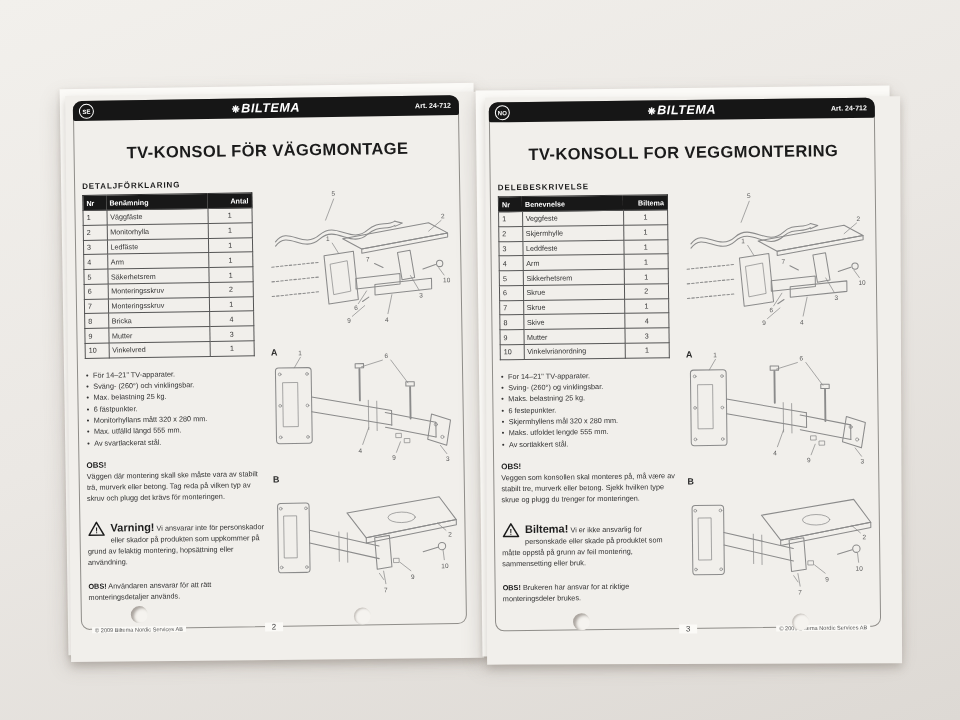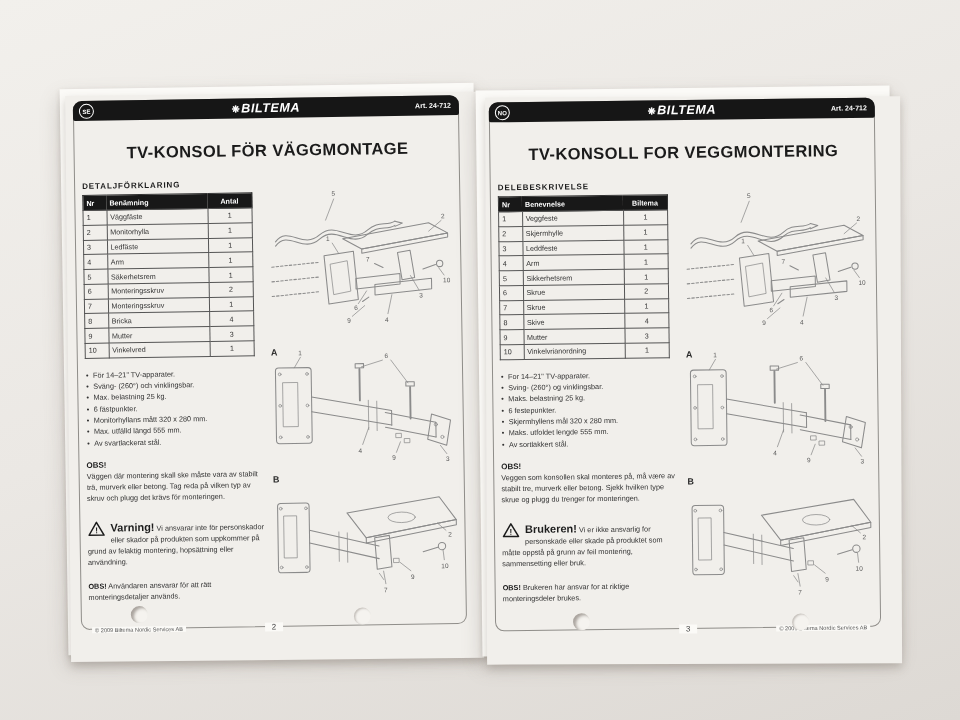--- a/index.html
+++ b/index.html
@@ -26,21 +26,21 @@
   .brand .mark{font-style:normal;font-size:9.5px;margin-right:1px}
   .art{position:absolute;right:8px;top:50%;transform:translateY(-50%);color:#fff;font-size:7px;font-weight:bold}
   .title{position:absolute;left:0;right:0;top:55px;text-align:center;font-size:16.5px;font-weight:bold;color:#1b1b1b;letter-spacing:.4px}
   .content{position:absolute;left:21px;right:22px;top:93px;bottom:30px;display:flex;z-index:1}
   .col-l{width:170px;flex:none}
   .col-r{flex:1;padding-left:12px;padding-top:0}
   .parts-h{font-size:8px;font-weight:bold;letter-spacing:.9px;color:#1d1d1d;margin:0 0 4px}
   table{border-collapse:collapse;width:100%;table-layout:fixed;border:1px solid #333}
   th{background:#181818;color:#fff;font-size:7.2px;text-align:left;padding:2.5px 3px;font-weight:bold}
   th.c-nr{width:17px}
-  th.c-qty{width:38px;text-align:center}
+  th.c-qty{width:38px;text-align:right}
   td{border:1px solid #555;font-size:7.2px;color:#333;padding:2.4px 3px;overflow:hidden;white-space:nowrap}
   td.qty{text-align:center}
   .bullets{margin:11px 0 0;padding:0;list-style:none;font-size:7.3px;color:#333;line-height:1.55}
   .bullets li{padding-left:8px;position:relative}
   .bullets li::before{content:"•";position:absolute;left:1px}
   .obs-h{font-size:8px;font-weight:bold;margin:12px 0 2px;color:#1d1d1d}
   .para{font-size:7.3px;color:#333;line-height:1.5;margin:0;width:178px}
   .warn{margin-top:15px;font-size:7.3px;color:#333;line-height:1.5;width:178px}
   .warn svg{float:left;width:18px;height:16px;margin:1px 5px 0 0}
   .warn b{font-size:11px;color:#1d1d1d}
@@ -394,21 +394,21 @@
       </ul>
 
       <div class="obs-h">OBS!</div>
       <p class="para">Veggen som konsollen skal monteres på, må være av stabilt tre, murverk eller betong. Sjekk hvilken type skrue og plugg du trenger for monteringen.</p>
 
       <div class="warn">
         <svg viewBox="0 0 24 21">
           <path d="M12 2 L22 19 L2 19 Z" fill="none" stroke="#1c1c1c" stroke-width="2" stroke-linejoin="round"></path>
           <text x="12" y="16.5" text-anchor="middle" font-size="11" font-weight="bold" fill="#1c1c1c">!</text>
         </svg>
-        <b>Brukeren!</b><span> Vi er ikke ansvarlig for personskade eller skade på produktet som måtte oppstå på grunn av feil montering, sammensetting eller bruk.</span>
+        <b>Biltema!</b><span> Vi er ikke ansvarlig for personskade eller skade på produktet som måtte oppstå på grunn av feil montering, sammensetting eller bruk.</span>
       </div>
 
       <div class="obs2">
         <b>OBS!</b><span> Brukeren har ansvar for at riktige monteringsdeler brukes.</span>
       </div>
     </div>
 
     <div class="col-r">
       <svg class="diag" viewBox="0 0 180 152">
         <g class="ln">

